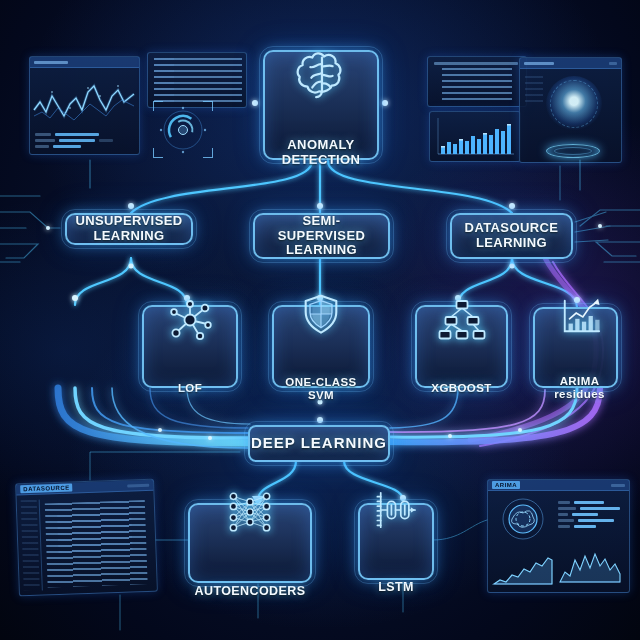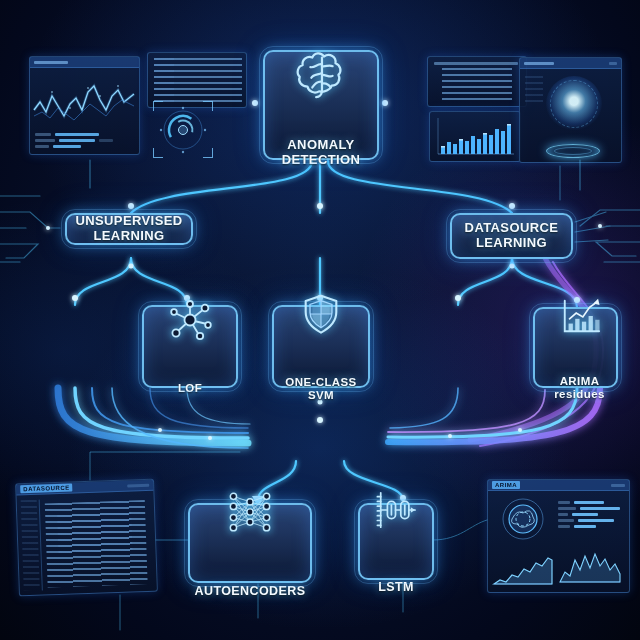--- a/index.html
+++ b/index.html
@@ -354,20 +354,23 @@
           <path d="M33 49 c0 5 -3 7 -6 7"></path>
         </g>
       </svg>
     </span>
     <span class="nlabel">ANOMALY DETECTION</span>
   </div>
 
   <div class="node lvl2" style="left:65px;top:213px;width:128px;height:32px;">
     <span class="nlabel">UNSUPERVISED LEARNING</span>
   </div>
+  <div class="node lvl2" style="left:253px;top:213px;width:137px;height:46px;">
+    <span class="nlabel">SEMI-SUPERVISED LEARNING</span>
+  </div>
   <div class="node lvl2" style="left:450px;top:213px;width:123px;height:46px;">
     <span class="nlabel">DATASOURCE LEARNING</span>
   </div>
 
 
   <div class="node lvl3" style="left:142px;top:305px;width:96px;height:83px;">
     <span class="icon">
       <svg width="48" height="44" viewBox="0 0 48 44">
         <g stroke="#bfe9ff" stroke-width="1.8" stroke-linecap="round">
           <line x1="24" y1="22" x2="24" y2="7"></line>
@@ -398,20 +401,42 @@
         <path d="M24 4 L40 9.5 v11.5 c0 10.5 -7.5 17 -16 21.5 c-8.5 -4.5 -16 -11 -16 -21.5 V9.5 Z" fill="none" stroke="#bfe9ff" stroke-width="2.2" stroke-linejoin="round"></path>
         <path d="M24 9 L35.5 13 v8.5 c0 7.5 -5.5 12.3 -11.5 15.8 c-6 -3.5 -11.5 -8.3 -11.5 -15.8 V13 Z" fill="none" stroke="#9fd4ff" stroke-width="1.4"></path>
         <path d="M24 9 V37.3 M12.5 23 H35.5" stroke="#9fd4ff" stroke-width="1.2"></path>
         <path d="M24 9 L35.5 13 v8.5 c0 .5 0 1 -.1 1.5 H24 Z" fill="rgba(190,233,255,.28)"></path>
         <path d="M24 23 H12.6 c.6 7 5.6 11.5 11.4 14.3 Z" fill="rgba(190,233,255,.2)"></path>
       </svg>
     </span>
     <span class="nlabel">ONE-CLASS SVM</span>
   </div>
 
+  <div class="node lvl3" style="left:415px;top:305px;width:93px;height:83px;">
+    <span class="icon">
+      <svg width="48" height="44" viewBox="0 0 48 44">
+        <g stroke="#bfe9ff" stroke-width="1.6" fill="none">
+          <line x1="24" y1="10" x2="13" y2="19"></line>
+            <line x1="24" y1="10" x2="35" y2="19"></line>
+          <line x1="13" y1="26" x2="7" y2="33"></line>
+            <line x1="13" y1="26" x2="24" y2="33"></line>
+          <line x1="35" y1="26" x2="41" y2="33"></line>
+        </g>
+        <g stroke="#bfe9ff" stroke-width="1.8" fill="#0d1a33">
+          <rect x="18.5" y="3" width="11" height="7.5" rx="1.5"></rect>
+          <rect x="7.5" y="19" width="11" height="7.5" rx="1.5"></rect>
+          <rect x="29.5" y="19" width="11" height="7.5" rx="1.5"></rect>
+          <rect x="1.5" y="33" width="11" height="7.5" rx="1.5"></rect>
+          <rect x="18.5" y="33" width="11" height="7.5" rx="1.5"></rect>
+          <rect x="35.5" y="33" width="11" height="7.5" rx="1.5"></rect>
+        </g>
+      </svg>
+    </span>
+    <span class="nlabel">XGBOOST</span>
+  </div>
 
   <div class="node lvl3" style="left:533px;top:307px;width:85px;height:81px;padding-left:8px;">
     <span class="icon">
       <svg width="46" height="40" viewBox="0 0 48 42">
         <g stroke="#bfe9ff" stroke-width="2" fill="none" stroke-linecap="round">
           <path d="M8 6 V38 H44"></path>
         </g>
         <g fill="rgba(190,233,255,.85)">
           <rect x="12" y="30" width="4.5" height="8"></rect>
             <rect x="19" y="25" width="4.5" height="13"></rect>
@@ -419,20 +444,23 @@
             <rect x="33" y="22" width="4.5" height="16"></rect>
           <rect x="40" y="26" width="4.5" height="12" opacity=".7"></rect>
         </g>
         <polyline points="13,25 20,19 27,23 34,13 41,8" fill="none" stroke="#e8f7ff" stroke-width="1.8" stroke-linecap="round"></polyline>
         <path d="M43 4 l1.5 6.5 -6.5 -1.5 z" fill="#e8f7ff"></path>
       </svg>
     </span>
     <span class="nlabel">ARIMA residues</span>
   </div>
 
+  <div class="node hub" style="left:248px;top:425px;width:142px;height:37px;border-radius:8px;">
+    <span class="nlabel">DEEP LEARNING</span>
+  </div>
 
   <div class="node lvl4" style="left:188px;top:503px;width:124px;height:80px;">
     <span class="icon">
       <svg width="58" height="46" viewBox="0 0 58 50">
         <g stroke="#bfe9ff" stroke-width="1" opacity=".85">
           <line x1="11" y1="8" x2="29" y2="14"></line>
             <line x1="11" y1="8" x2="29" y2="25"></line>
             <line x1="11" y1="8" x2="29" y2="36"></line>
           <line x1="11" y1="19" x2="29" y2="14"></line>
             <line x1="11" y1="19" x2="29" y2="25"></line>

